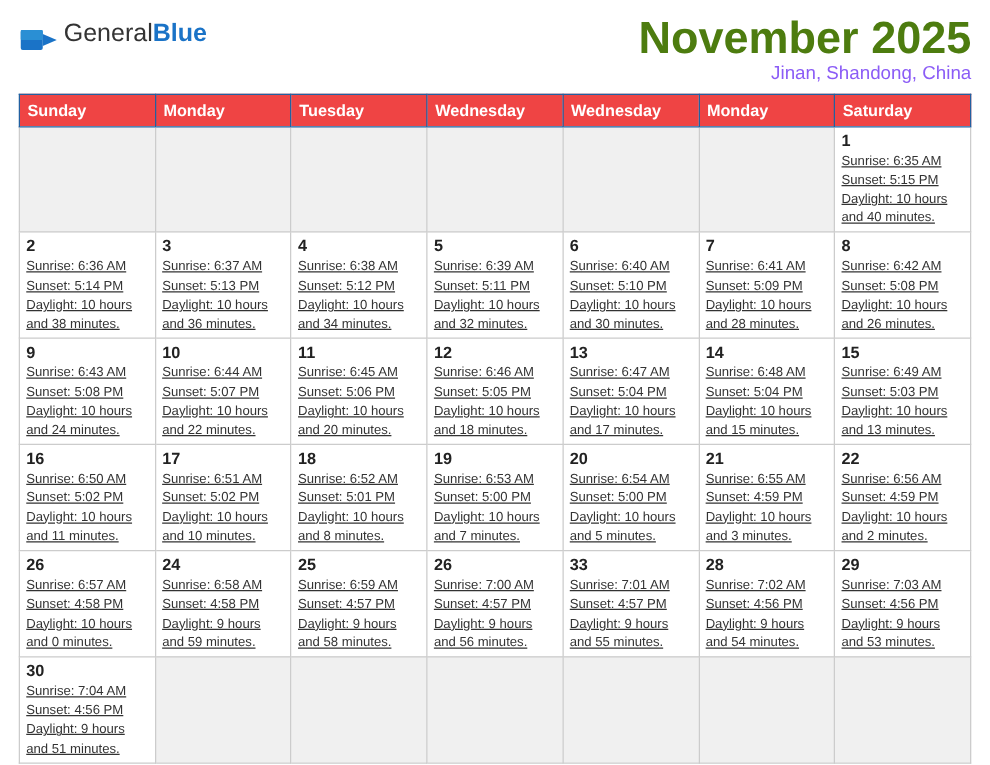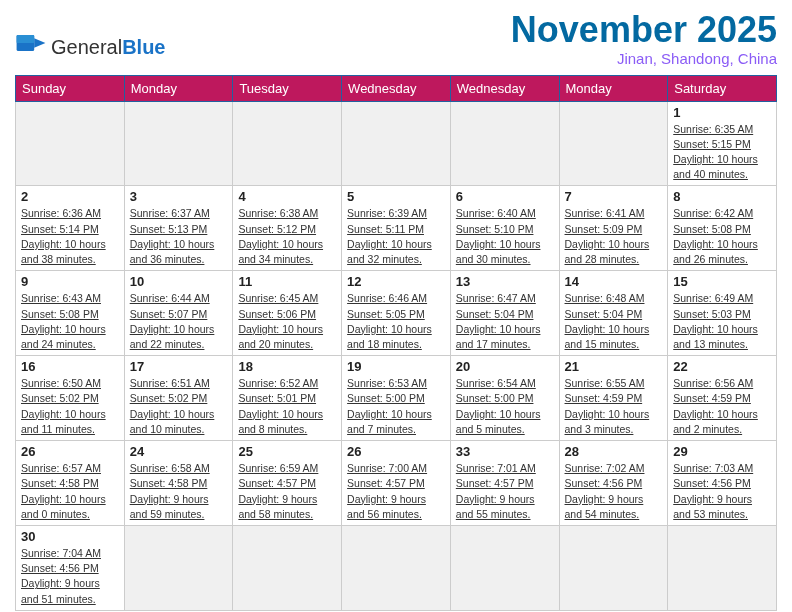--- a/index.html
+++ b/index.html
@@ -14,51 +14,51 @@
       padding: 10px 15px 15px 15px;
     }
     .header {
       display: flex;
       justify-content: space-between;
       align-items: flex-start;
       margin-bottom: 8px;
     }
     .logo {
       display: flex;
-      align-items: flex-end;
-      margin-top: 17px;
+      align-items: flex-start;
+      margin-top: 6px;
     }
     .logo-icon {
       width: 32px;
       height: 32px;
       margin-right: 4px;
     }
     .title-block {
       text-align: right;
     }
     .month-title {
       font-size: 36px;
       font-weight: bold;
-      color: #0369a1;
+      color: #4d7c0f;
       line-height: 1.1;
     }
     .location {
       font-size: 15px;
       color: #8b5cf6;
     }
     .calendar {
       width: 100%;
       border-collapse: collapse;
       border: 1px solid #ccc;
     }
     .calendar th {
-      background: #be185d;
+      background: #ef4444;
       color: #fff;
       font-size: 13px;
-      font-weight: normal;
+      font-weight: bold;
       text-align: left;
       padding: 5px 6px;
       border: 1px solid #2260a0;
     }
     .calendar td {
       border: 1px solid #ccc;
       vertical-align: top;
       width: calc(100% / 7);
       padding: 3px 5px;
       min-height: 72px;

